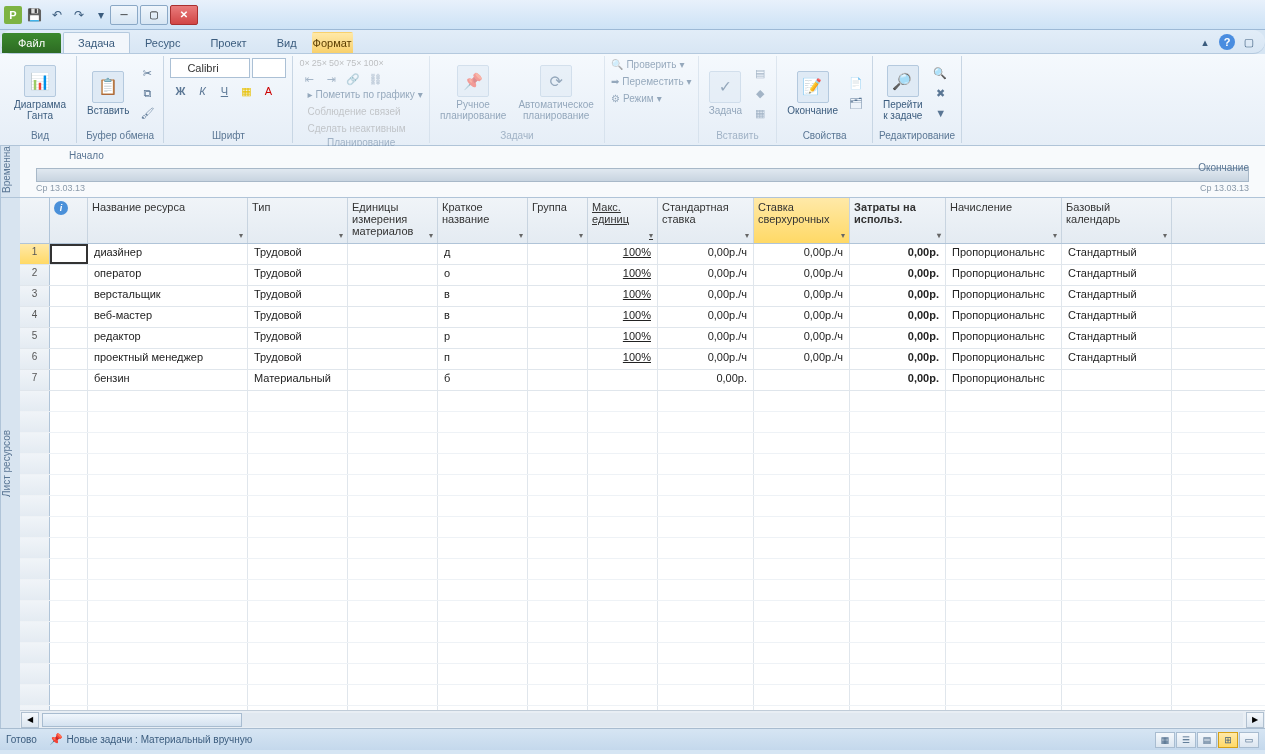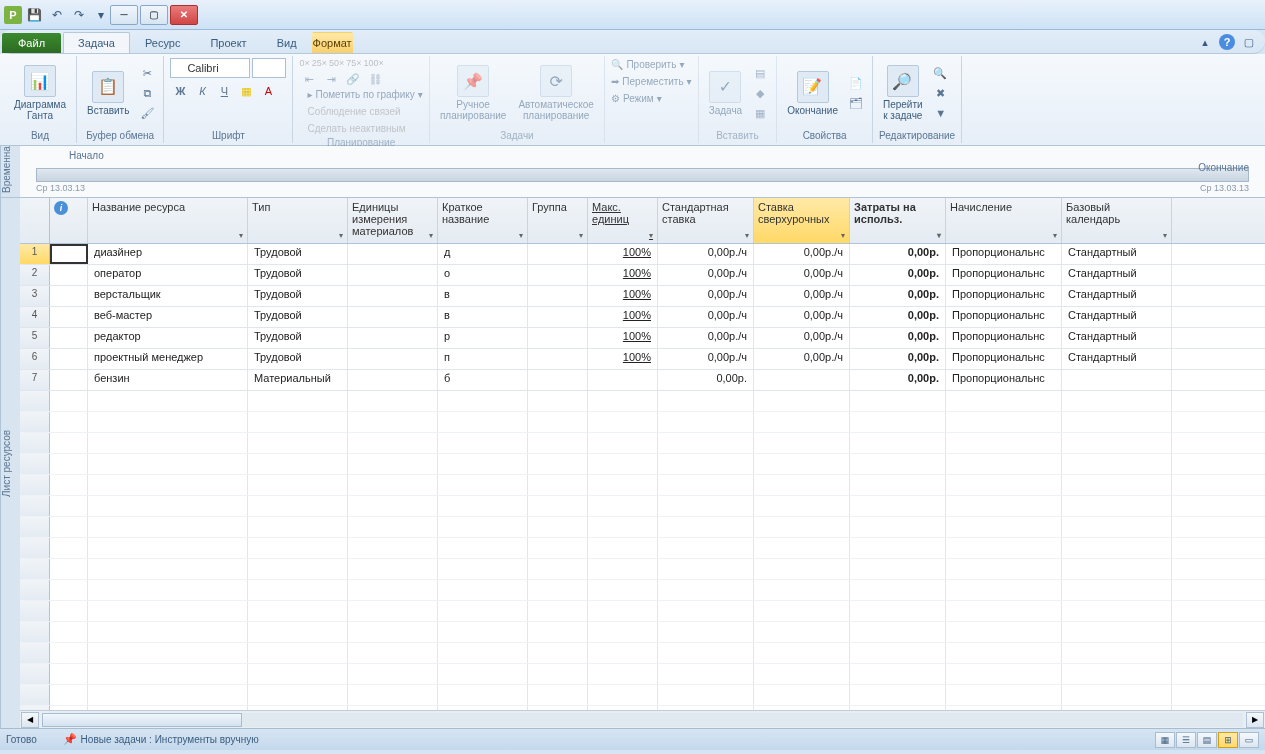--- a/index.html
+++ b/index.html
@@ -77,21 +77,21 @@
 .c0 { width: 30px; } .c1 { width: 38px; } .c2 { width: 160px; } .c3 { width: 100px; }
 .c4 { width: 90px; } .c5 { width: 90px; } .c6 { width: 60px; } .c7 { width: 70px; text-decoration: underline; }
 .c8 { width: 96px; } .c9 { width: 96px; } .c10 { width: 96px; font-weight: bold; } .c11 { width: 116px; } .c12 { width: 110px; }
 
 .hscroll { height: 18px; background: #e8eef4; display: flex; align-items: center; border-top: 1px solid #c0ccd8; }
 .hs-btn { width: 18px; height: 16px; background: linear-gradient(#f4f8fc,#dce6f0); border: 1px solid #b0c0d0; font-size: 8px; display: flex; align-items: center; justify-content: center; cursor: pointer; margin: 0 1px; }
 .hs-track { flex: 1; height: 14px; background: #e0e8f0; margin: 0 2px; position: relative; }
 .hs-thumb { position: absolute; left: 0; top: 0; height: 100%; width: 200px; background: linear-gradient(#f0f6fc,#d4e2f0); border: 1px solid #a8bcd0; }
 
 
-.statusbar { height: 22px; background: linear-gradient(#d6e5f3, #c4d8ec); border-top: 1px solid #a8bcd0; display: flex; align-items: center; padding: 0 6px; font-size: 10px; color: #3b5c7e; gap: 26px; }
+.statusbar { height: 22px; background: linear-gradient(#d6e5f3, #c4d8ec); border-top: 1px solid #a8bcd0; display: flex; align-items: center; padding: 0 6px; font-size: 10px; color: #3b5c7e; gap: 12px; }
 .status-item { display: flex; align-items: center; gap: 4px; }
 .pin { color: #6aa84f; font-size: 11px; }
 .view-btns { margin-left: auto; display: flex; gap: 1px; }
 .vb { width: 20px; height: 16px; border: 1px solid #a8bcd0; background: linear-gradient(#f4f8fc,#dce6f0); display: flex; align-items: center; justify-content: center; font-size: 9px; cursor: pointer; }
 .vb.active { background: linear-gradient(#ffe9a8,#ffd966); border-color: #d4a017; }
 </style>
 </head>
 <body>
 
 <div class="titlebar">
@@ -686,21 +686,21 @@
         </div>
       <div class="hs-btn">▶</div>
     </div>
   </div>
 </div>
 
 <div class="statusbar">
   <span class="status-item">Готово</span>
   <span class="status-item">
       <span class="pin">📌</span>
-      <span>Новые задачи : Инструменты вручную</span>
+      <span>Новые задачи : Материальный вручную</span>
     </span>
   <div class="view-btns">
     <div class="vb">▦</div>
     <div class="vb">☰</div>
     <div class="vb">▤</div>
     <div class="vb active">⊞</div>
     <div class="vb">▭</div>
   </div>
 </div>
 

